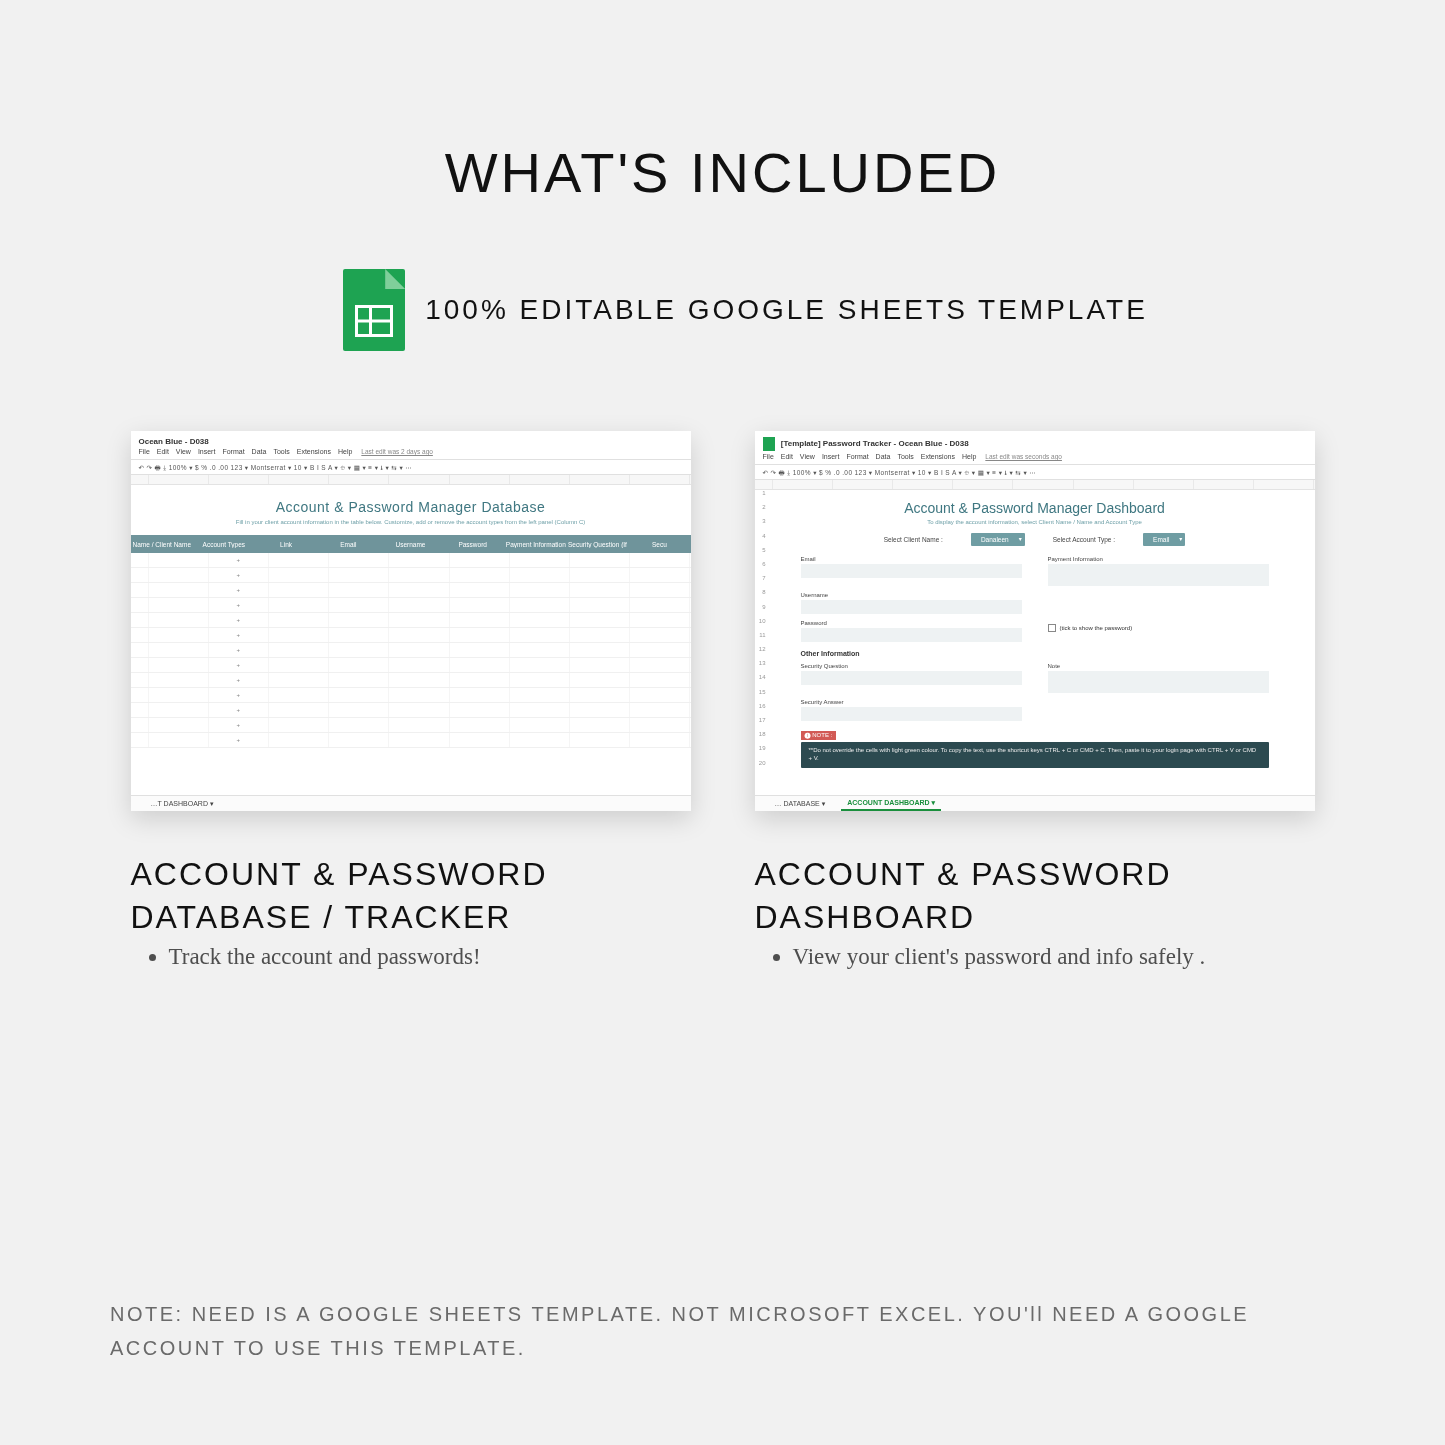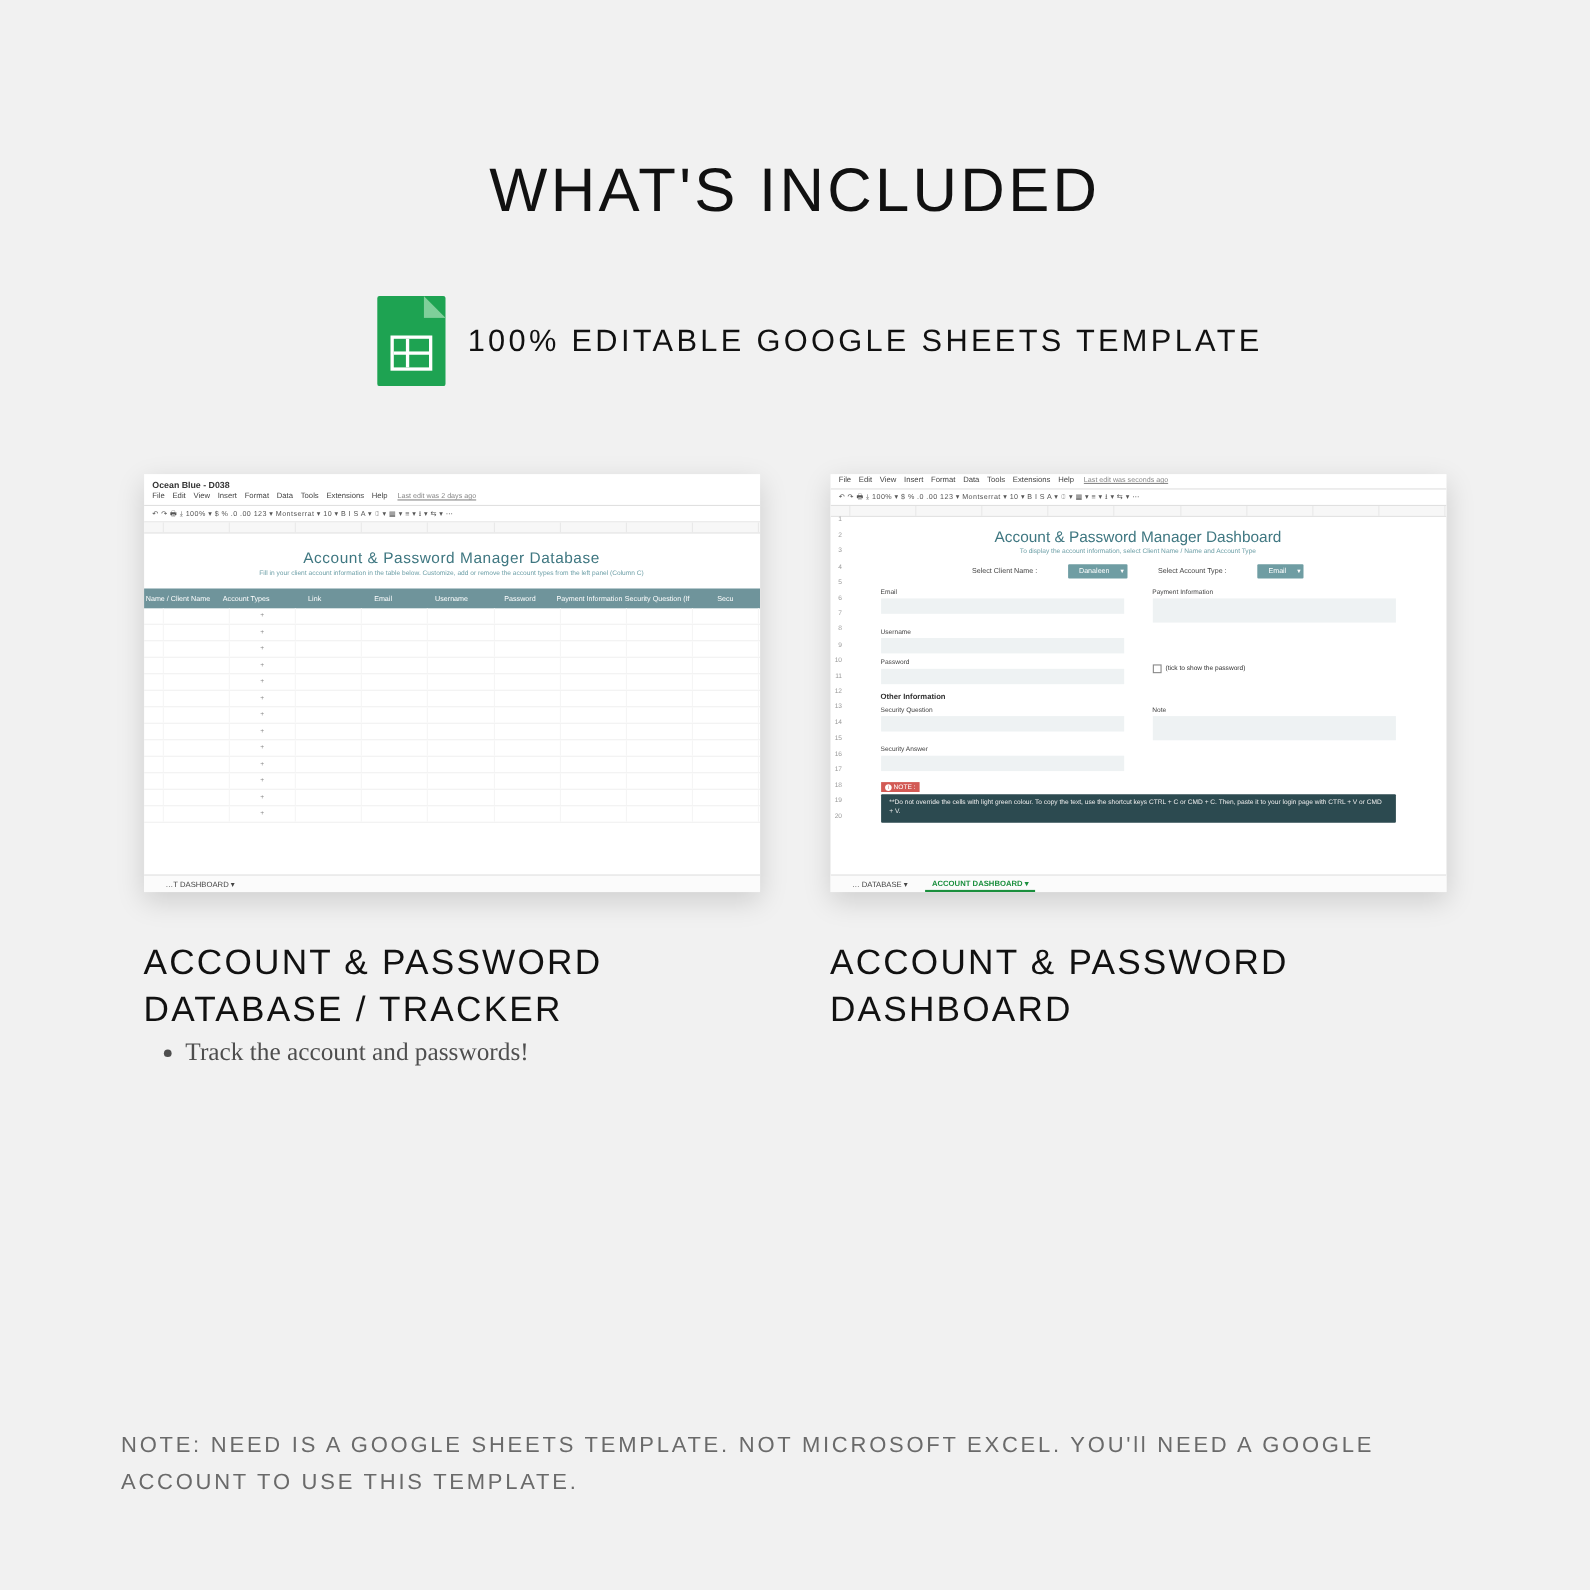--- a/index.html
+++ b/index.html
@@ -494,20 +494,24 @@
     </div>
 
     <div class="caption-title">ACCOUNT &amp; PASSWORD DATABASE / TRACKER</div>
     <ul class="caption-bullets">
       <li>Track the account and passwords!</li>
     </ul>
   </div>
 
   <div class="col">
     <div class="shot">
+      <div class="doc-title-row">
+        <span class="sicon"></span>
+        <span>[Template] Password Tracker - Ocean Blue - D038</span>
+      </div>
       <div class="menubar">
         <span>File</span><span>Edit</span><span>View</span><span>Insert</span><span>Format</span><span>Data</span><span>Tools</span><span>Extensions</span><span>Help</span>
         <span class="edit-note">Last edit was seconds ago</span>
       </div>
       <div class="toolbar">↶ ↷ 🖶 ⤓ 100% ▾  $ % .0 .00 123 ▾  Montserrat ▾  10 ▾  B I S A ▾ ⯐ ▾ ▦ ▾ ≡ ▾ ⭳ ▾ ⇆ ▾ ⋯</div>
       <div class="colheads">
         <div class="rownum"></div>
           <div></div>
           <div></div>
           <div></div>
@@ -612,17 +616,20 @@
         </div>
       </div>
 
       <div class="bottom-tabs">
         <span class="tab">… DATABASE ▾</span>
         <span class="tab active">ACCOUNT DASHBOARD ▾</span>
       </div>
     </div>
 
     <div class="caption-title">ACCOUNT &amp; PASSWORD DASHBOARD</div>
+    <ul class="caption-bullets">
+      <li>View your client's password and info safely .</li>
+    </ul>
   </div>
 
 </div>
 
 <div class="footer-note">NOTE: NEED IS A GOOGLE SHEETS TEMPLATE. NOT MICROSOFT EXCEL. YOU'll NEED A GOOGLE ACCOUNT TO USE THIS TEMPLATE.</div>
 
 </body></html>

